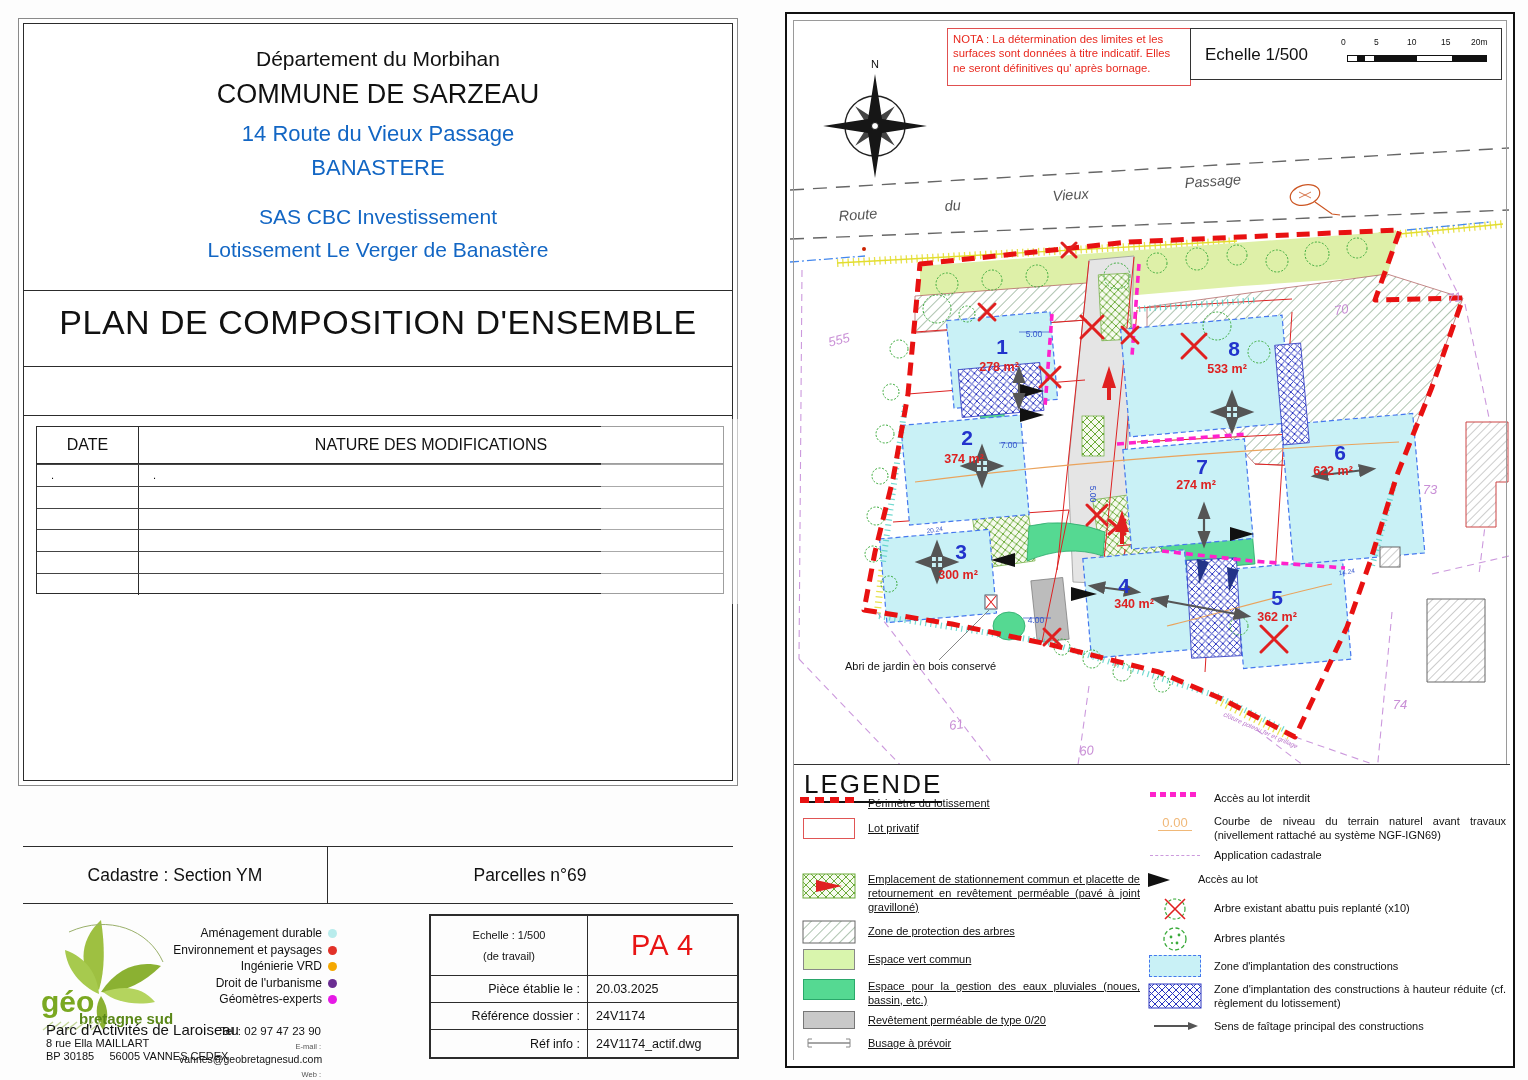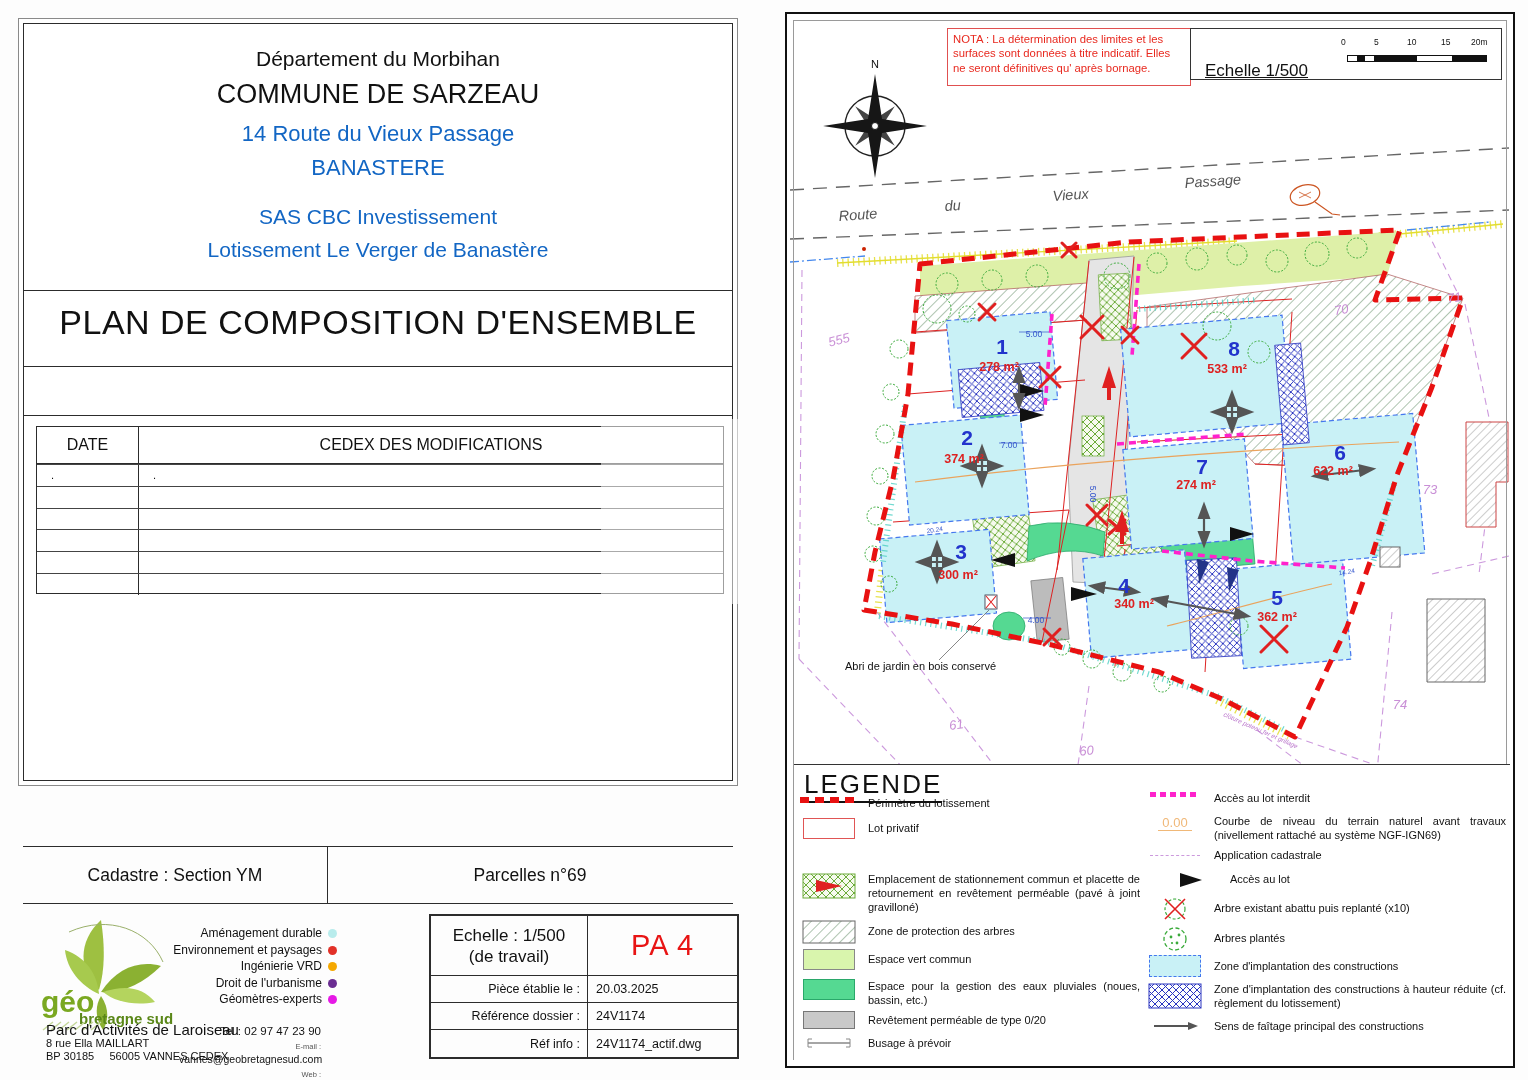--- a/index.html
+++ b/index.html
@@ -29,46 +29,46 @@
   #cad-band .cell-r { position:absolute; left:304px; right:0; top:0; bottom:0; display:flex; align-items:center; justify-content:center; }
   #services { position:absolute; left:140px; top:906px; width:178px; font-size:12px; line-height:16.6px; text-align:right; }
   #services .srow { white-space:nowrap; }
   .dot { display:inline-block; width:9px; height:9px; border-radius:50%; margin-left:6px; vertical-align:-1px; }
   #contact-left { position:absolute; left:27px; top:1004px; font-size:11px; line-height:13.5px; }
   #contact-left .big { font-size:15px; }
   #contact-right { position:absolute; left:160px; top:1006px; width:142px; text-align:right; font-size:10.5px; line-height:13.5px; }
   #contact-right .lbl { font-size:7.5px; color:#555; }
   #info-table { position:absolute; left:410px; top:895px; width:310px; height:145px; border:2px solid #2c2c2c; }
   #info-table .r1 { display:flex; height:60px; border-bottom:1.5px solid #2c2c2c; }
-  #info-table .r1 .a { width:157px; border-right:1.5px solid #2c2c2c; display:flex; flex-direction:column; align-items:center; justify-content:center; font-size:17px; line-height:21px; }
+  #info-table .r1 .a { width:157px; border-right:1.5px solid #2c2c2c; display:flex; flex-direction:column; align-items:center; justify-content:center; font-size:11px; line-height:21px; }
   #info-table .r1 .b { flex:1; display:flex; align-items:center; justify-content:center; font-size:29px; color:#e81414; letter-spacing:1px; }
   #info-table .rr { display:flex; height:27px; border-bottom:1.5px solid #2c2c2c; font-size:12.5px; }
   #info-table .rr:last-child { border-bottom:none; }
   #info-table .rr .a { width:157px; border-right:1.5px solid #2c2c2c; display:flex; align-items:center; justify-content:flex-end; padding-right:7px; }
   #info-table .rr .b { flex:1; display:flex; align-items:center; padding-left:8px; }
   
   #nota { position:absolute; left:160px; top:14px; width:244px; height:58px; border:1.2px solid #e05050; color:#e8291f; font-size:11.3px; line-height:1.28; padding:3px 5px; z-index:6; background:#fff; }
   #scale-box { position:absolute; left:403px; top:14px; width:312px; height:52px; border:1px solid #333; background:#fff; z-index:6; }
-  #scale-box .lab { position:absolute; left:14px; top:32px; font-size:17px;text-decoration:underline; }
+  #scale-box .lab { position:absolute; left:14px; top:16px; font-size:17px; }
   #sbar { position:absolute; right:14px; top:26px; width:140px; height:7px; border:1px solid #111; display:flex; }
   #sbar div { height:100%; }
   #sticks { position:absolute; right:10px; top:8px; width:150px; height:12px; font-size:8.5px; }
   #sticks span { position:absolute; }
   #surface-table { position:absolute; left:437px; top:71px; width:286px; height:58px; border:1px solid #333; background:#fff; z-index:6; font-size:12px; }
   #surface-table .srow { display:flex; height:28px; border-bottom:1px solid #333; }
   #surface-table .srow:last-child { border-bottom:none; }
   #surface-table .sa { width:142px; border-right:1px solid #333; display:flex; align-items:center; padding-left:8px; }
   #surface-table .sb { flex:1; display:flex; align-items:center; justify-content:center; }
   
   #legend { position:absolute; left:7px; top:750px; width:716px; height:300px; background:#fff; border-top:1.5px solid #333; z-index:6; }
   #legend-title { position:absolute; left:10px; top:4px; font-size:26px; letter-spacing:2px; border-bottom:2px solid #111; padding-bottom:1px; }
   .lrow { position:absolute; display:flex; align-items:flex-start; }
   .lico { width:58px; flex:0 0 58px; margin-right:10px; display:flex; justify-content:center; align-items:center; }
   .ltxt { font-size:11px; line-height:1.25; text-align:justify; }
-  .colL .ltxt { width:272px; }
+  .colL .ltxt { width:272px;text-decoration:underline; }
   .colR .ltxt { width:292px; }
   .sw-box { width:52px; height:21px; border:1px solid #888; }
   .dash-red { width:58px; height:6px; background:repeating-linear-gradient(90deg,#e81111 0 9px,transparent 9px 15px); }
   .dash-mag { width:50px; height:5px; background:repeating-linear-gradient(90deg,#ff22cc 0 6px,transparent 6px 10px); }
   .dash-pur { width:50px; height:0; border-top:1.5px dashed #cc99dd; margin-top:6px; }
   .tri-black { width:0; height:0; border-left:22px solid #111; border-top:7px solid transparent; border-bottom:7px solid transparent; }
   .lev { color:#f0b878; font-size:13px; border-bottom:1.2px solid #f0b878; padding:0 4px; }
   
   #map { position:absolute; left:0; top:0; z-index:1; }
   text.lotnum { font-size:21px; font-weight:bold; fill:#2233cc; text-anchor:middle; }
@@ -97,21 +97,21 @@
   <div class="hdr blue" style="top:219px;font-size:21px;">Lotissement Le Verger de Banastère</div>
 
   <div class="hline" style="top:271px;"></div>
   <div id="doc-title">PLAN DE COMPOSITION D'ENSEMBLE</div>
   <div class="hline" style="top:347px;"></div>
   <div class="hline" style="top:396px;"></div>
 
   <div id="mods-table">
     <div class="mhead">
       <div class="c1">DATE</div>
-      <div class="c2">CEDEX DES MODIFICATIONS</div>
+      <div class="c2">NATURE DES MODIFICATIONS</div>
     </div>
     <div class="mrow">
       <div class="c1">.</div>
       <div class="c2">.</div>
     </div>
     <div class="mrow">
         <div class="c1"></div>
         <div class="c2"></div>
       </div>
     <div class="mrow">
@@ -575,21 +575,21 @@
           <span class="lev">0.00</span>
         </div>
       <div class="ltxt">Courbe de niveau du terrain naturel avant travaux (nivellement rattaché au système NGF-IGN69)</div>
     </div>
     <div class="lrow colR" style="left:352px;top:84px;">
       <div class="lico">
           <div class="dash-pur"></div>
         </div>
       <div class="ltxt">Application cadastrale</div>
     </div>
-    <div class="lrow colR" style="left:368px;top:108px;">
+    <div class="lrow colR" style="left:336px;top:108px;">
       <div class="lico">
           <div class="tri-black"></div>
         </div>
       <div class="ltxt">Accès au lot</div>
     </div>
     <div class="lrow colR" style="left:352px;top:130px;">
       <div class="lico">
         <svg width="28" height="28">
           <circle cx="14" cy="14" r="10" fill="none" stroke="#3aaa3a" stroke-width="1.2" stroke-dasharray="3 2"></circle>
           <path d="M4,4 L24,24 M4,24 L24,4" stroke="#e02020" stroke-width="1.6"></path>

